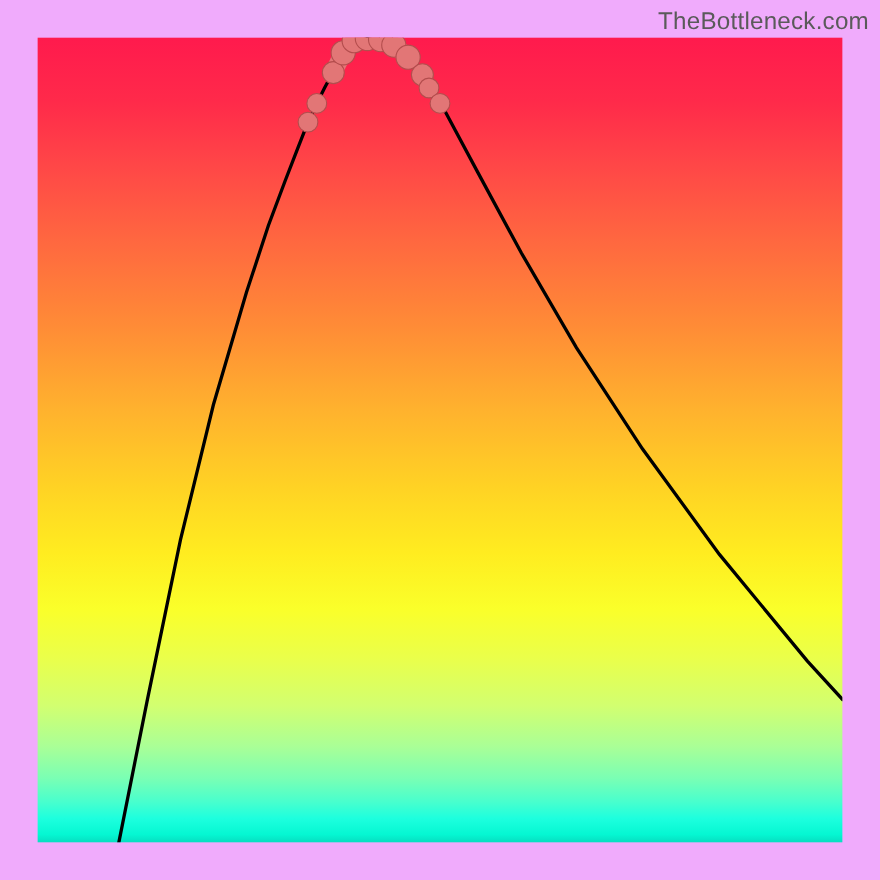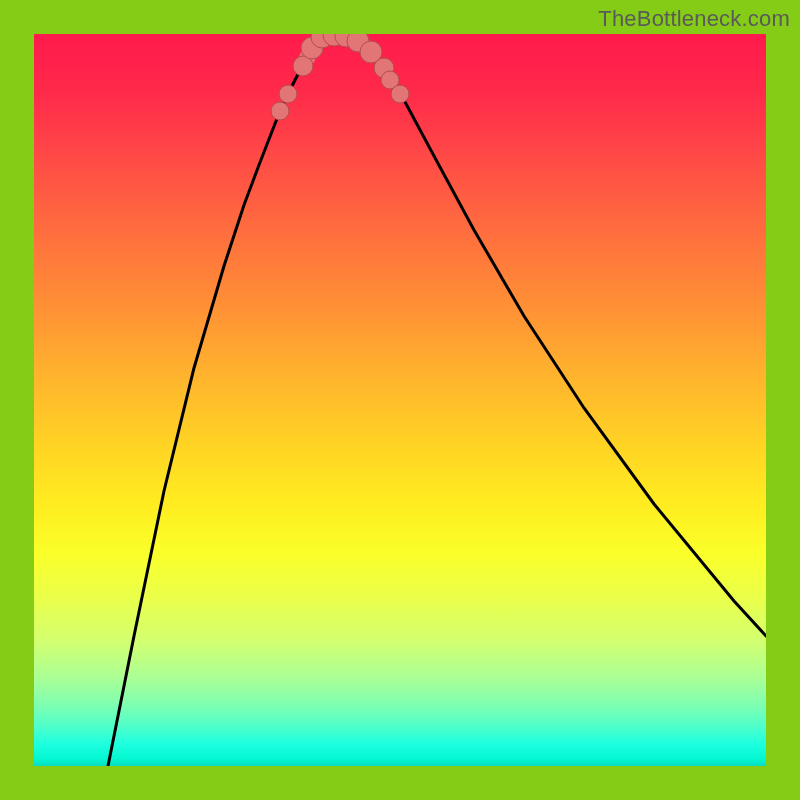--- a/index.html
+++ b/index.html
@@ -8,21 +8,21 @@
     width: 800px;
     height: 800px;
     overflow: hidden;
     background: #000;
     font-family: Arial, Helvetica, sans-serif;
   }
   .frame {
     position: relative;
     width: 800px;
     height: 800px;
-    background: #84cc16;
+    background: #f0abfc;
   }
   .plot-area {
     position: absolute;
     left: 34px;
     top: 34px;
     width: 732px;
     height: 732px;
     overflow: hidden;
   }
   .gradient-bg {

